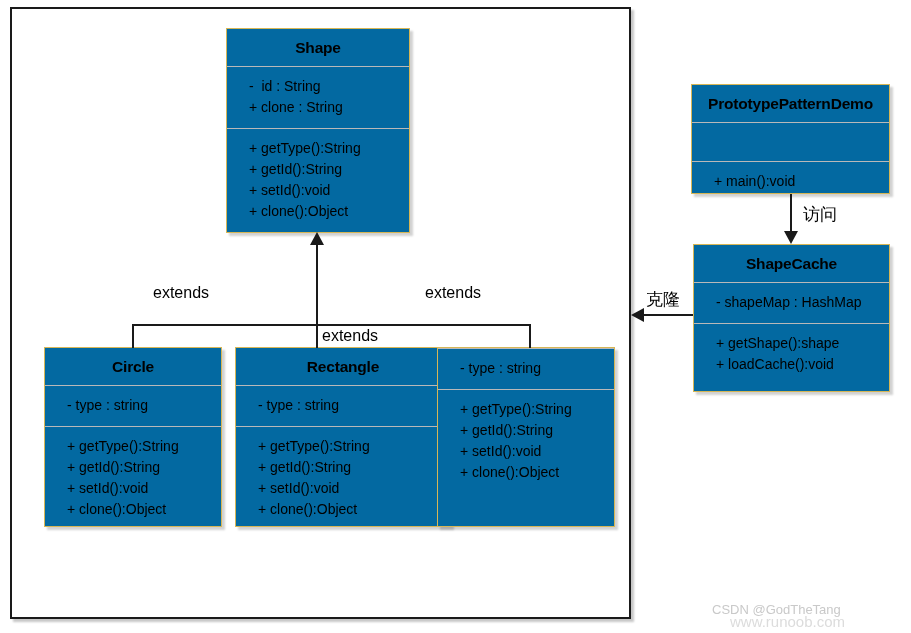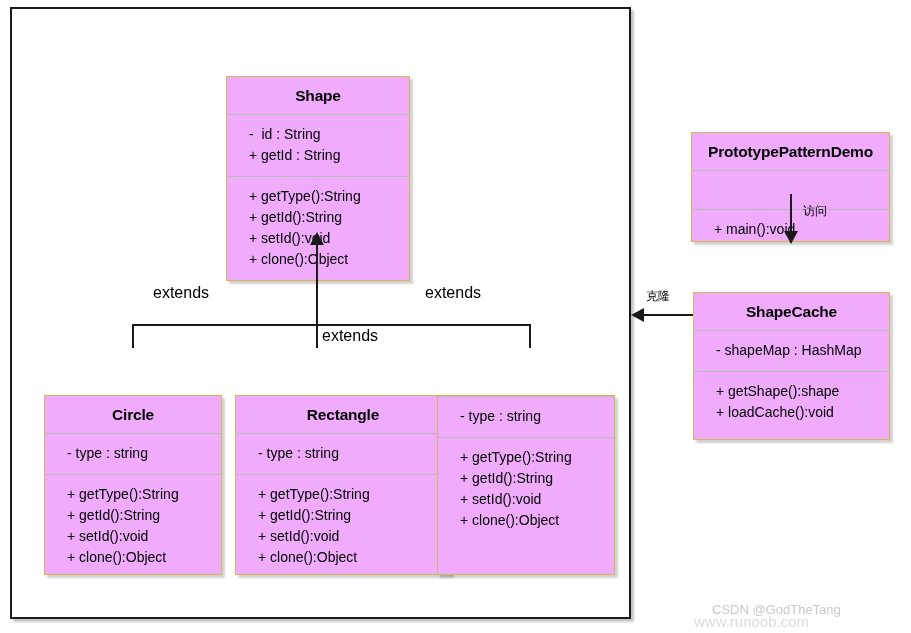--- a/index.html
+++ b/index.html
@@ -27,25 +27,24 @@
     height: 612px;
     border: 2px solid #1a1a1a;
     background: transparent;
     box-shadow: 3px 3px 2px rgba(0,0,0,0.22);
     box-sizing: border-box;
   }
 
   
   .uml-box {
     position: absolute;
-    background: #f0abfc;
+    background: #0369a1;
     border: 1.5px solid #d6b656;
     box-sizing: border-box;
     box-shadow: 3px 3px 2px rgba(0,0,0,0.18);
-    margin-top: 48px;
   }
   .uml-title {
     text-align: center;
     font-weight: bold;
     font-size: 15.5px;
     color: #000000;
     line-height: 1;
     padding: 11px 4px 10px 4px;
     letter-spacing: -0.2px;
   }
@@ -102,51 +101,52 @@
   }
 
   .edge-label {
     position: absolute;
     font-size: 16px;
     color: #000000;
     white-space: nowrap;
     background: transparent;
   }
   .edge-label.cjk {
-    font-size: 12px;
+    font-size: 17px;
   }
 
   
   .watermark {
     position: absolute;
     white-space: nowrap;
     pointer-events: none;
   }
   .wm-csdn {
     font-size: 13px;
     color: #c9c9c9;
   }
   .wm-runoob {
     font-size: 15px;
     color: #dcdcdc;
+    margin-left: 36px;
   }
 </style>
 </head>
 <body>
 
 <div id="stage">
 
   <div class="frame"></div>
 
   <div class="uml-box" style="left:226px; top:28px; width:184px; height:205px;">
     <div class="uml-title">Shape</div>
     <div class="uml-sep"></div>
     <div class="uml-section">
       <div class="uml-line">-  id : String</div>
-      <div class="uml-line">+ getId : String</div>
+      <div class="uml-line">+ clone : String</div>
     </div>
     <div class="uml-sep"></div>
     <div class="uml-section">
       <div class="uml-line">+ getType():String</div>
       <div class="uml-line">+ getId():String</div>
       <div class="uml-line">+ setId():void</div>
       <div class="uml-line">+ clone():Object</div>
     </div>
   </div>
 

